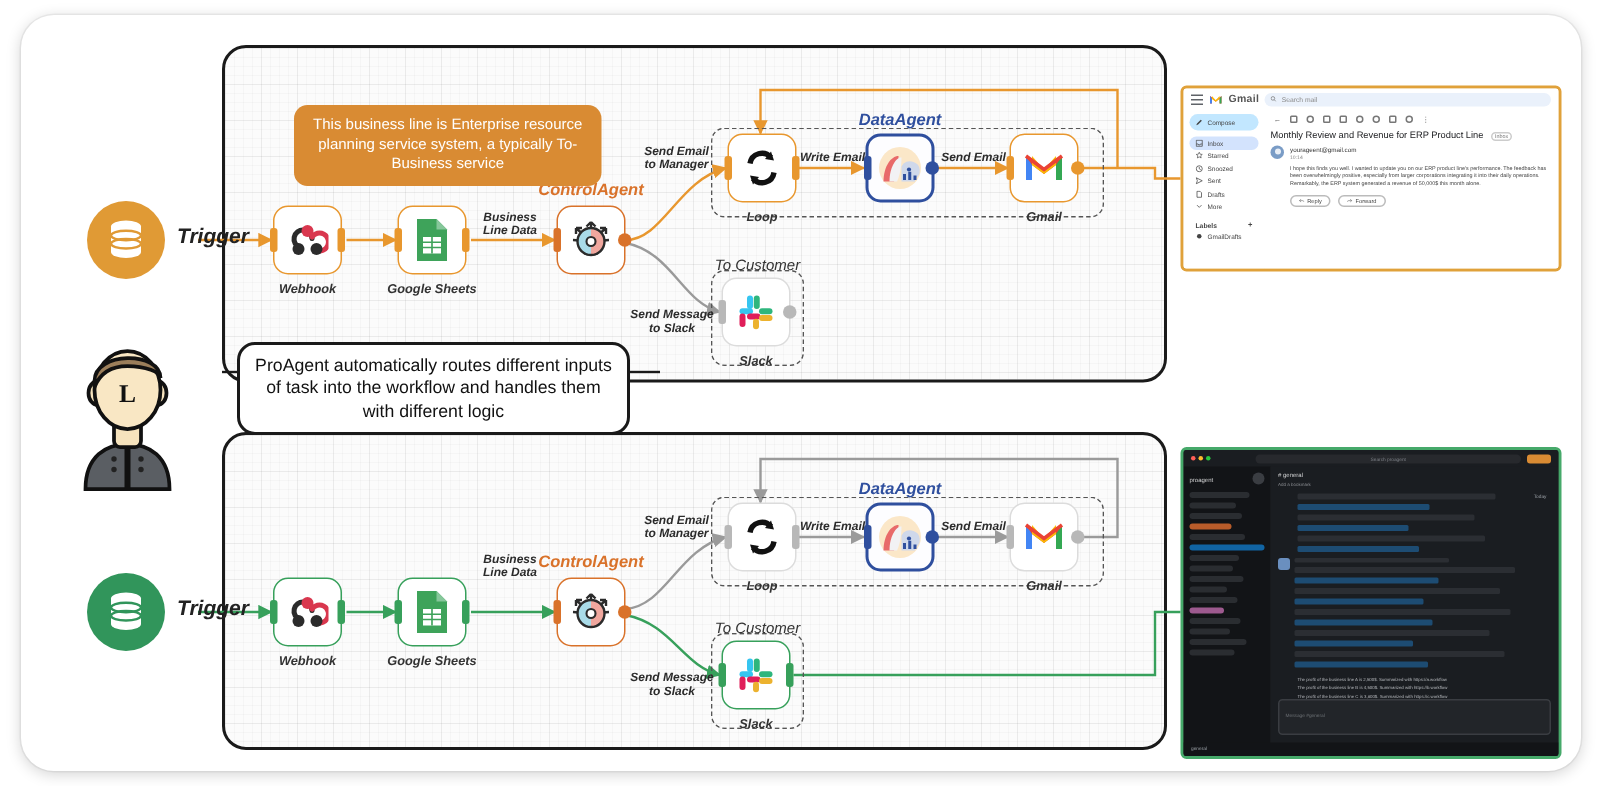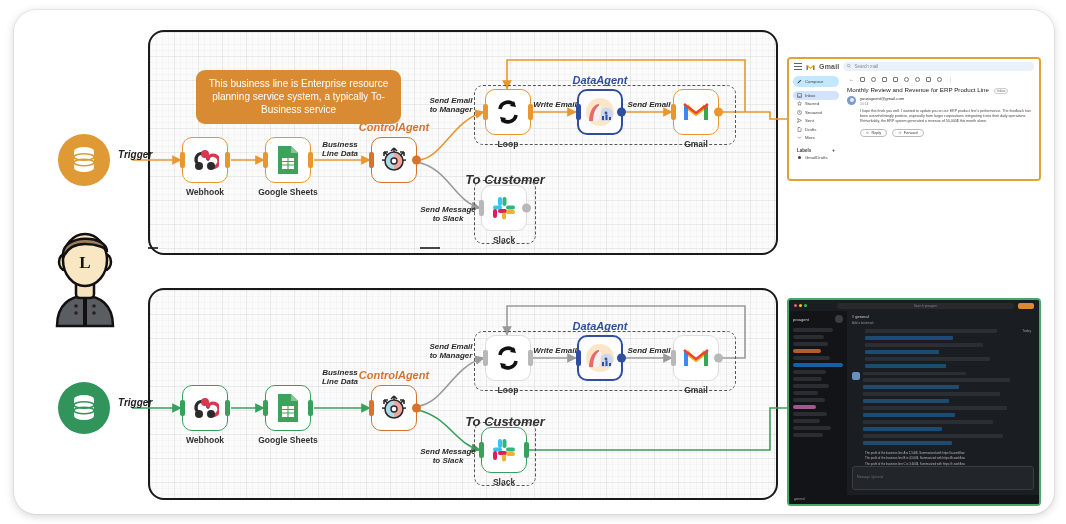--- a/index.html
+++ b/index.html
@@ -51,40 +51,40 @@
   .nub { position:absolute; width:5px; height:16px; border-radius:2px; top:50%;
          transform:translateY(-50%); }
   .nub.l { left:-3px; } .nub.r { right:-3px; }
   .dot { position:absolute; width:9px; height:9px; border-radius:50%;
          top:50%; transform:translateY(-50%); }
   .dot.r { right:-5px; }
 
   .node-label {
     position:absolute; width:110px; text-align:center; left:50%;
     transform:translateX(-50%); top:49px;
-    font-size:8.5px; font-weight:700; color:#333;
+    font-size:8.5px; font-style:italic; font-weight:700; color:#333;
     font-family:"Liberation Sans", sans-serif;
   }
   .node-title {
     position:absolute; width:130px; text-align:center; left:50%;
     transform:translateX(-50%); top:-17px;
     font-size:11px; font-style:italic; font-weight:700;
     font-family:"Liberation Sans", sans-serif;
   }
   .t-orange { color:#d9722a; }
   .t-blue   { color:#2f4f9e; }
 
   
   .group {
     position:absolute; border:1.6px dashed #555; border-radius:9px;
   }
   .group-cap {
     position:absolute; left:50%; transform:translateX(-50%); top:-9px;
     background:transparent; padding:0 5px;
-    font-size:13px; font-style:italic; font-weight:700; color:#333;
+    font-size:10px; font-style:italic; font-weight:400; color:#333;
     white-space:nowrap;
   }
 
   
   .elabel {
     position:absolute; font-size:8px; font-style:italic; font-weight:700;
     color:#2b2b2b; line-height:1.18; text-align:center; white-space:pre-line;
   }
 
   
@@ -103,21 +103,21 @@
     display:flex; align-items:center; justify-content:center;
     font-size:11.8px; line-height:1.3; text-align:center; color:#111;
     padding:4px 8px; z-index:6;
   }
 
   
   .db-circle { position:absolute; width:52px; height:52px; border-radius:50%;
                display:flex; align-items:center; justify-content:center; }
   .db-orange { background:#e09a35; }
   .db-green  { background:#31955b; }
-  .trigger-lbl { position:absolute; font-size:10px; font-style:italic;
+  .trigger-lbl { position:absolute; font-size:14px; font-style:italic;
                  font-weight:700; color:#222; }
 
   
   .shot { position:absolute; border-radius:4px; overflow:hidden; }
   #gmail-shot { left:787px; top:57px; width:254px; height:124px;
                 border:2.5px solid #e0a13a; background:#fff; }
   #slack-shot { left:787px; top:298px; width:254px; height:208px;
                 border:2.5px solid #46a96a; background:#1a1d21; }
 
   
@@ -396,20 +396,23 @@
   <div class="elabel" style="left:420px; top:96px; width:62px;">Send Email
 to Manager</div>
   <div class="elabel" style="left:531px; top:100px; width:48px;">Write Email</div>
   <div class="elabel" style="left:624px; top:100px; width:50px;">Send Email</div>
   <div class="elabel" style="left:416px; top:205px; width:64px;">Send Message
 to Slack</div>
 
   <div class="callout orange" style="left:196px; top:70px; width:205px;">This business line is Enterprise resource planning service system, a typically To-Business service</div>
 
 
+  <div class="proagent-box">
+    <span>ProAgent automatically routes different inputs of task into the workflow and handles them with different logic</span>
+  </div>
 
   <div class="node green" style="left:182px; top:385px;">
     <span class="nub l" style="background:#37a05b;"></span>
     <svg width="28" height="28" viewBox="0 0 28 28">
       <path d="M9 19 A6 6 0 1 1 17 13" fill="none" stroke="#2b2b2b" stroke-width="3.4" stroke-linecap="round"></path>
       <path d="M17 12 A6 6 0 1 1 20 21" fill="none" stroke="#d9374e" stroke-width="3.4" stroke-linecap="round"></path>
       <circle cx="8" cy="20" r="4" fill="#2b2b2b"></circle>
         <circle cx="20" cy="20" r="4" fill="#2b2b2b"></circle>
       <circle cx="14" cy="8" r="4" fill="#d9374e"></circle>
     </svg>

